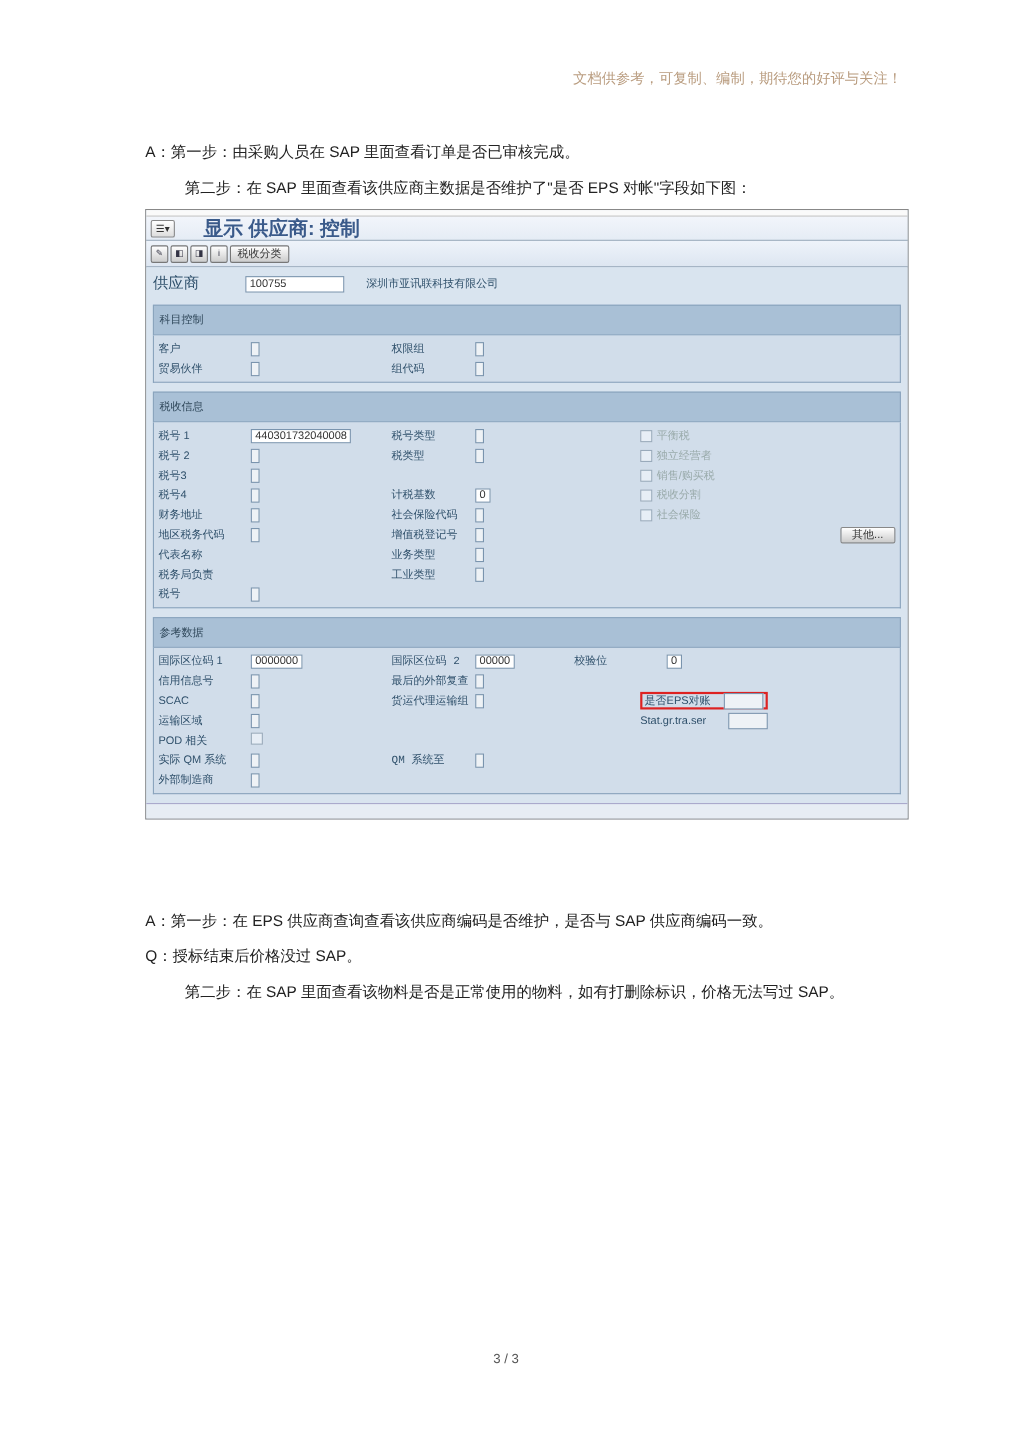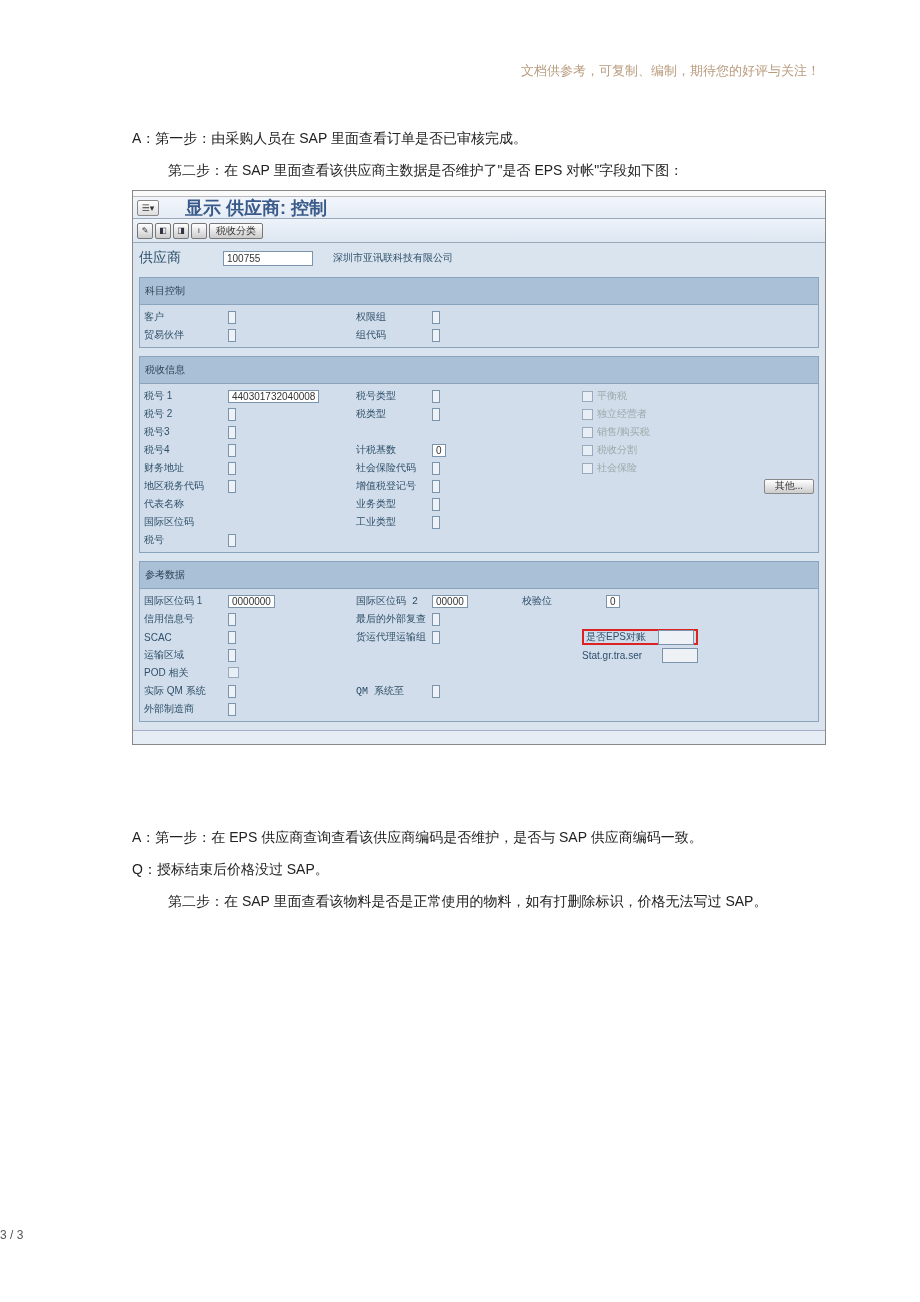--- a/index.html
+++ b/index.html
@@ -189,21 +189,21 @@
     color: #9ab;
     padding: 2px 4px;
   }
   .second-q {
     margin-top: 78px;
   }
   .page-num {
     position: absolute;
     left: 0; right: 0;
     bottom: 60px;
-    text-align: left;
+    text-align: center;
     font-size: 12px;
     color: #555;
   }
 </style>
 </head>
 <body>
 
 <div class="page-note">文档供参考，可复制、编制，期待您的好评与关注！</div>
 
 <div class="content">
@@ -311,21 +311,21 @@
           <span class="col-d" style="width:150px"><span class="inp ro" style="width:130px"></span></span>
           <span style="flex:1;text-align:right"><span class="btn-gray">其他...</span></span>
         </div>
         <div class="fld-row">
           <span class="col-a">代表名称</span>
           <span class="col-b"></span>
           <span class="col-c">业务类型</span>
           <span class="col-d"><span class="inp ro" style="width:70px"></span></span>
         </div>
         <div class="fld-row">
-          <span class="col-a">国际区位码</span>
+          <span class="col-a">税务局负责</span>
           <span class="col-b"></span>
           <span class="col-c">工业类型</span>
           <span class="col-d"><span class="inp ro" style="width:70px"></span></span>
         </div>
         <div class="fld-row">
           <span class="col-a">税号</span>
           <span class="col-b"><span class="inp ro" style="width:112px"></span></span>
         </div>
       </div>
 

